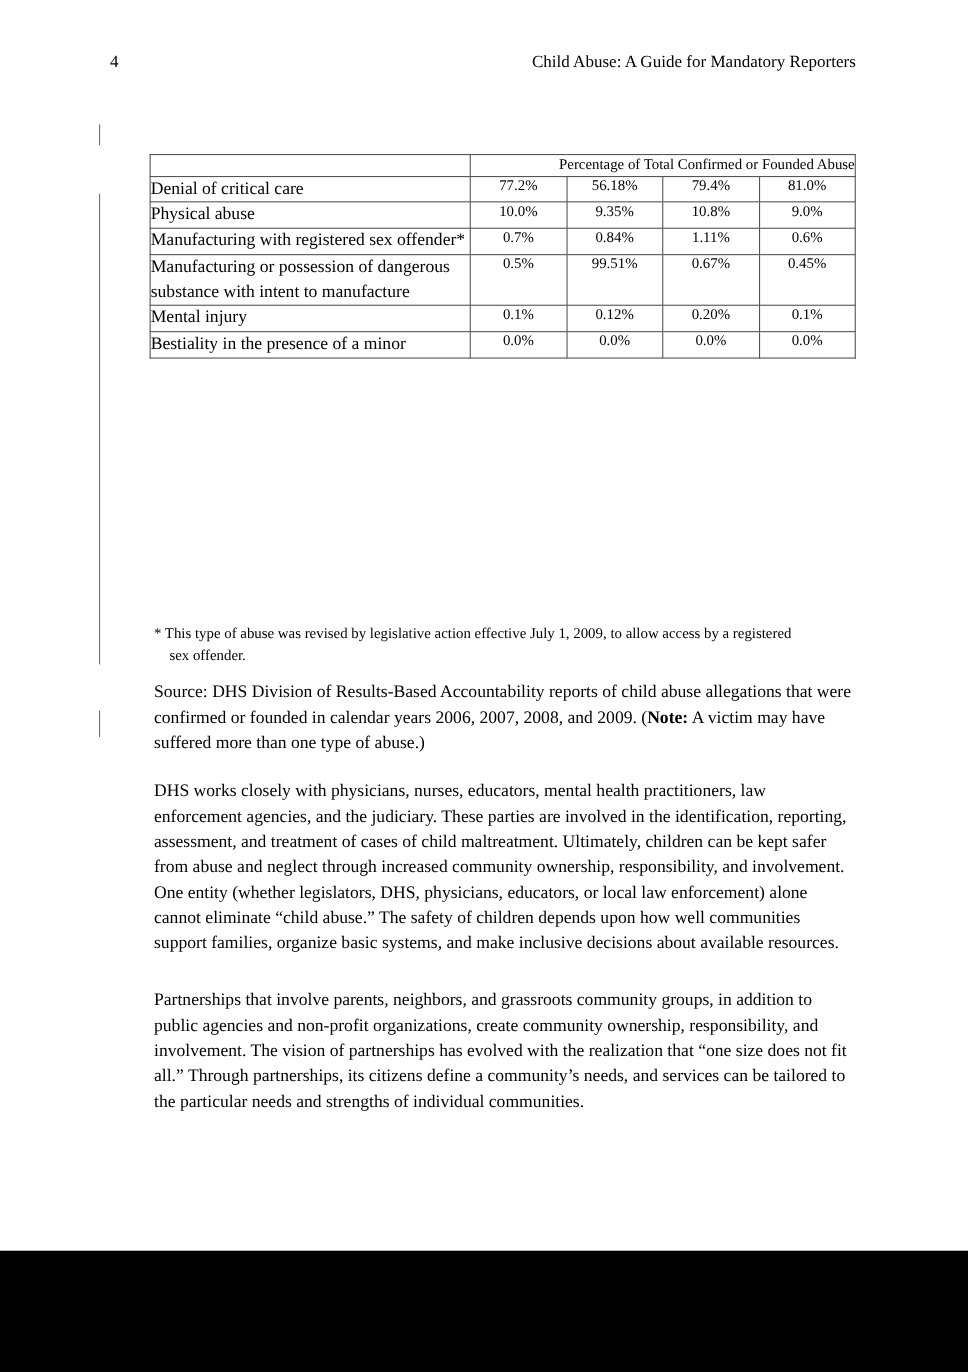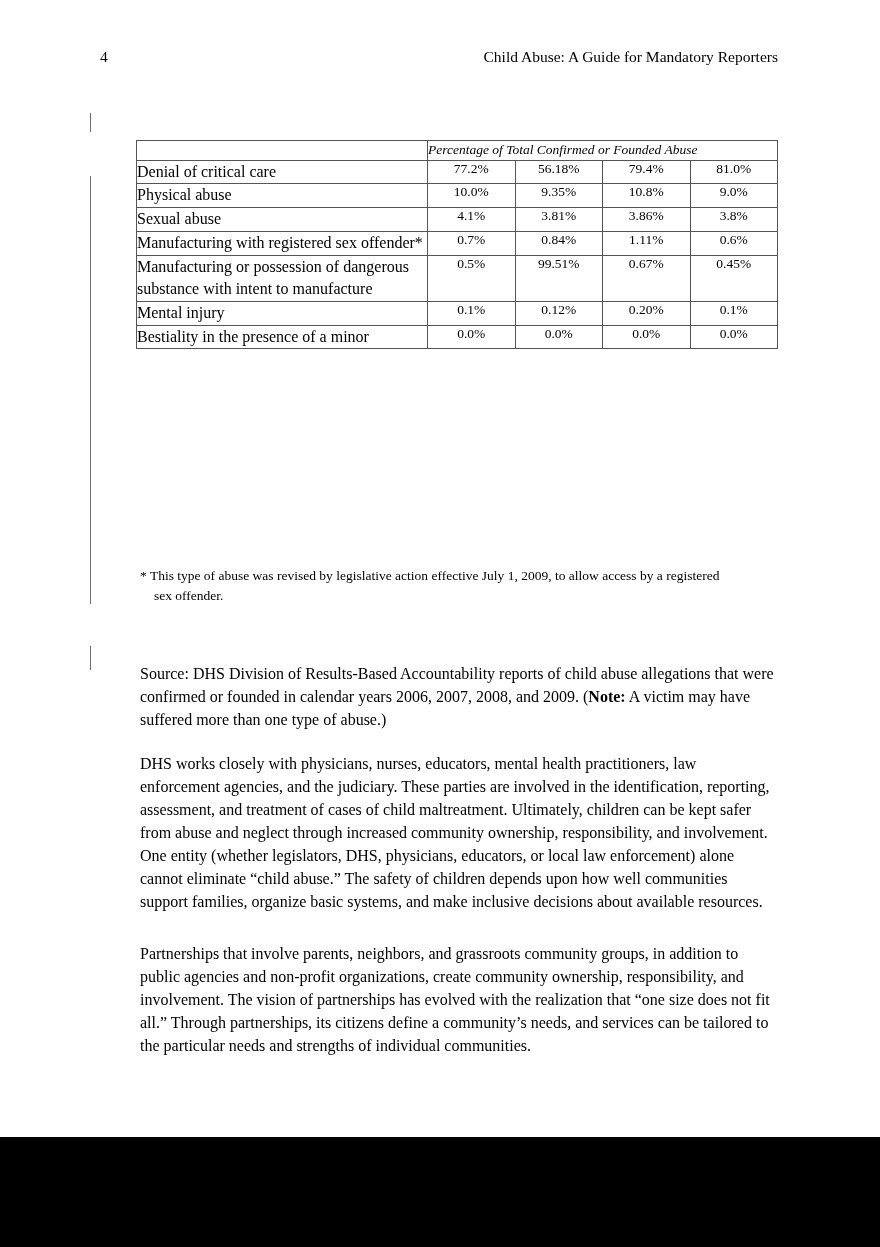--- a/index.html
+++ b/index.html
@@ -72,27 +72,26 @@
     font-weight: normal;
   }
   
   table.abuse {
     outline: none;
   }
   .col-type   { width: 291px; }
   .col-year   { width: 87.5px; }
 
   th.grp-head {
-    text-align: left;
+    text-align: right;
     font-size: 13.5px;
     font-weight: bold;
     line-height: 1.38;
     padding: 7px 4px 8px 4px;
     vertical-align: middle;
-    font-style: italic;
   }
   th.blank-corner { border-bottom-color: #555; }
 
   th.type-head {
     text-align: left;
     font-size: 16.5px;
     font-weight: bold;
     padding: 6px 6px 6px 8px;
     vertical-align: middle;
   }
@@ -128,21 +127,20 @@
   .footnote .fn-line2 { display: block; padding-left: 14px; }
 
   
   .para {
     position: absolute;
     left: 140px;
     width: 634px;
     font-size: 16px;
     line-height: 1.44;
     text-align: left;
-    margin-top: 44px;
   }
   .para.p-source   { top: 618px; }
   .para.p-dhs      { top: 708px; }
   .para.p-partner  { top: 898px; }
   .bold { font-weight: bold; }
 
   
   .black-band {
     position: absolute;
     left: 0;
@@ -191,27 +189,20 @@
           <td class="val-cell">81.0%</td>
         </tr>
         <tr>
           <td class="type-cell">Physical abuse</td>
           <td class="val-cell">10.0%</td>
           <td class="val-cell">9.35%</td>
           <td class="val-cell">10.8%</td>
           <td class="val-cell">9.0%</td>
         </tr>
         <tr>
-          <td class="type-cell">Sexual abuse</td>
-          <td class="val-cell">4.1%</td>
-          <td class="val-cell">3.81%</td>
-          <td class="val-cell">3.86%</td>
-          <td class="val-cell">3.8%</td>
-        </tr>
-        <tr>
           <td class="type-cell">Manufacturing with registered sex offender*</td>
           <td class="val-cell">0.7%</td>
           <td class="val-cell">0.84%</td>
           <td class="val-cell">1.11%</td>
           <td class="val-cell">0.6%</td>
         </tr>
         <tr>
           <td class="type-cell">Manufacturing or possession of dangerous substance with intent to manufacture</td>
           <td class="val-cell">0.5%</td>
           <td class="val-cell">99.51%</td>

